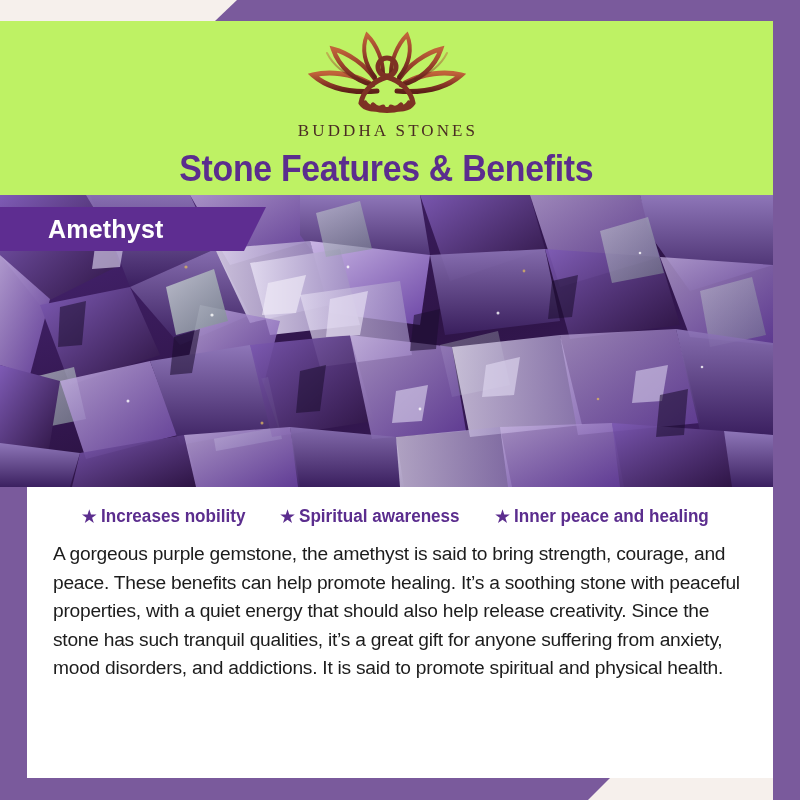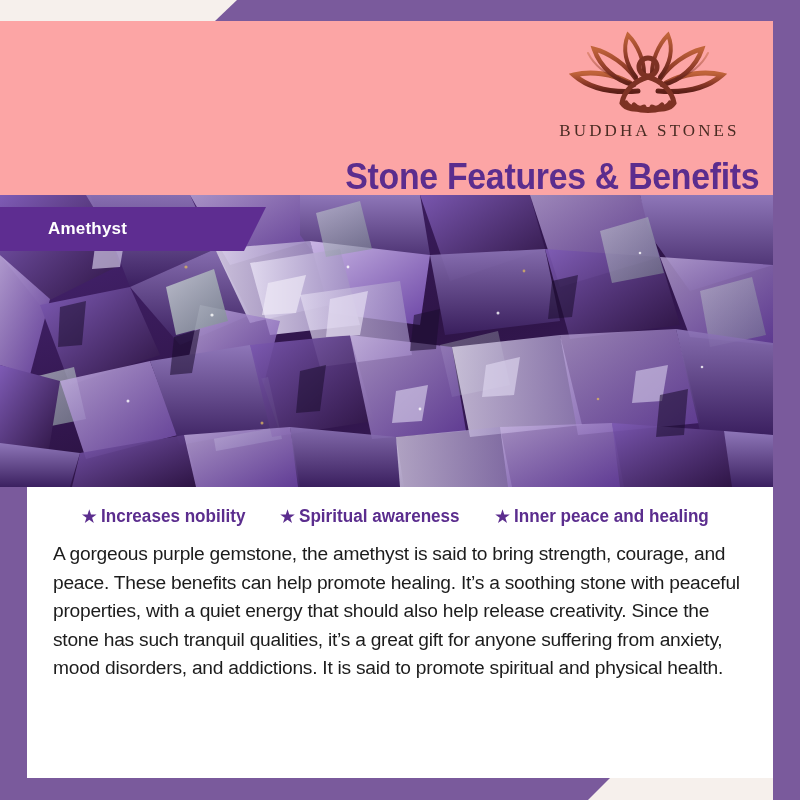--- a/index.html
+++ b/index.html
@@ -47,26 +47,25 @@
     z-index: 2;
     clip-path: polygon(0 0, 100% 0, calc(100% - 22px) 100%, 0 100%);
   }
 
   
   .header {
     position: absolute;
     top: 21px; left: 0;
     width: 773px;
     height: 174px;
-    background: #fca5a5;
+    background: #bef264;
     z-index: 3;
     display: flex;
     flex-direction: column;
-    align-items: flex-end;
-    gap: 8px;
+    align-items: center;
   }
 
   .logo {
     margin-top: 6px;
     width: 250px;
     display: flex;
     flex-direction: column;
     align-items: center;
   }
   .logo svg { display: block; }
@@ -107,21 +106,21 @@
     height: 44px;
     width: 266px;
     background: #5e2d91;
     clip-path: polygon(0 0, 100% 0, calc(100% - 22px) 100%, 0 100%);
     display: flex;
     align-items: center;
     z-index: 4;
   }
   .stone-banner-label {
     font-family: "Liberation Sans", sans-serif;
-    font-size: 17px;
+    font-size: 25px;
     font-weight: bold;
     color: #ffffff;
     padding-left: 48px;
     letter-spacing: 0.2px;
   }
 
   
   .content {
     position: absolute;
     top: 487px; left: 27px;

